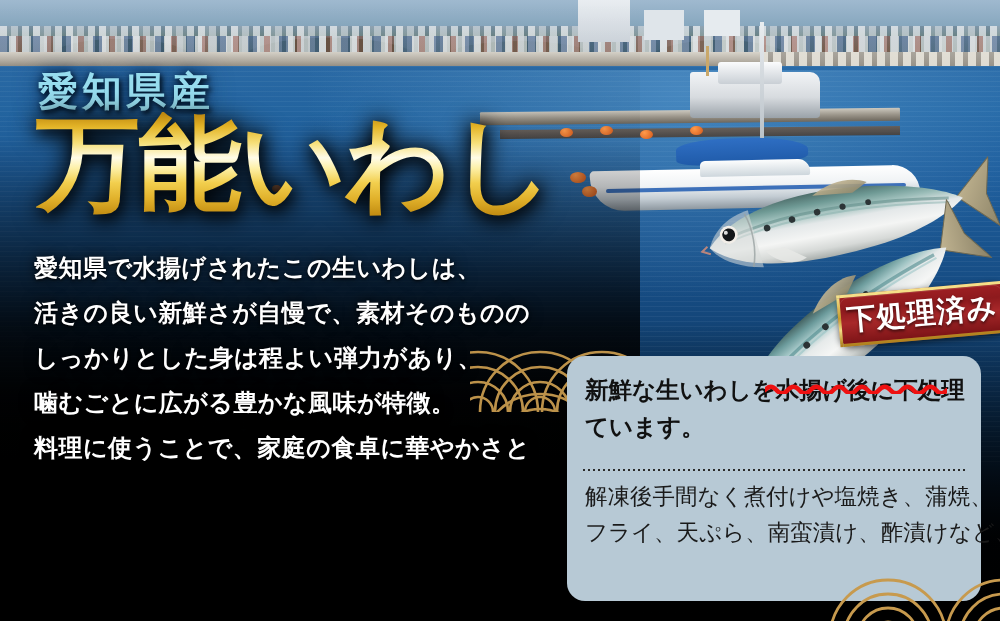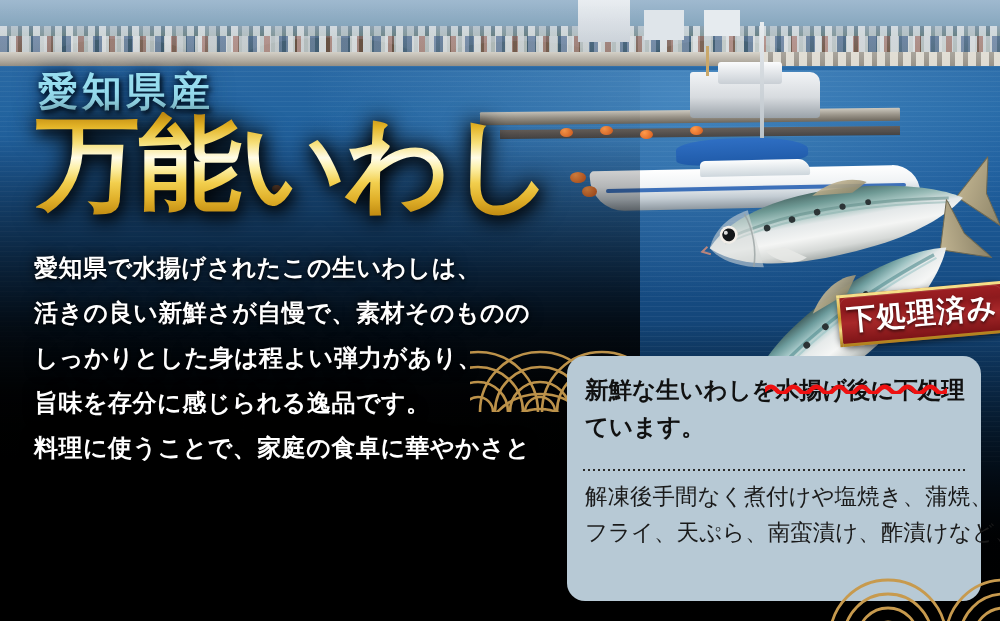--- a/index.html
+++ b/index.html
@@ -295,21 +295,21 @@
   </svg>
 
   <div class="pref">愛知県産</div>
 
   <div class="title">万能いわし</div>
 
   <div class="body-copy">
     <span class="ln">愛知県で水揚げされたこの生いわしは、</span>
     <span class="ln">活きの良い新鮮さが自慢で、素材そのものの</span>
     <span class="ln">しっかりとした身は程よい弾力があり、</span>
-    <span class="ln">旨味を存分に感じられる逸品です。</span>
+    <span class="ln">噛むごとに広がる豊かな風味が特徴。</span>
     <span class="ln">料理に使うことで、家庭の食卓に華やかさと</span>
   </div>
 
   <svg class="fish top" viewBox="0 0 300 120">
     <defs>
       <linearGradient id="bodyG1" x1="0" y1="0" x2="0" y2="1">
         <stop offset="0%" stop-color="#4d6d6a"></stop>
         <stop offset="16%" stop-color="#6f9a95"></stop>
         <stop offset="30%" stop-color="#9ebfbb"></stop>
         <stop offset="46%" stop-color="#e4e8e9"></stop>

